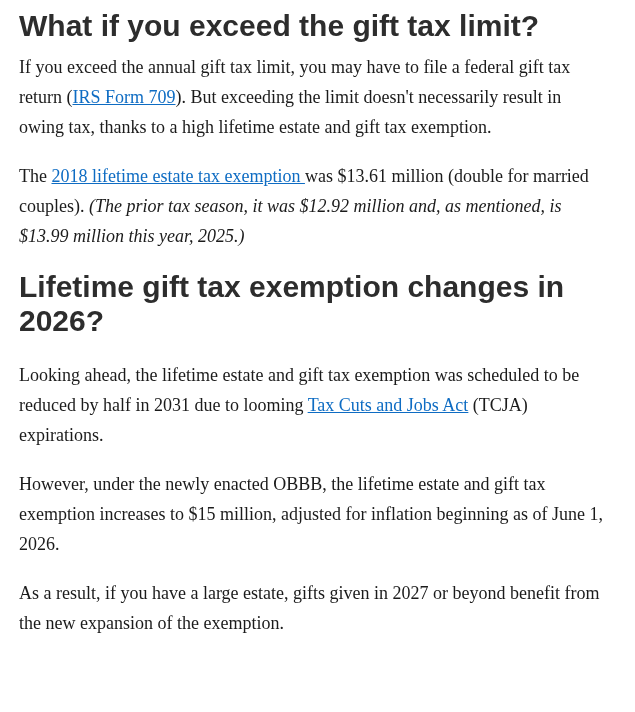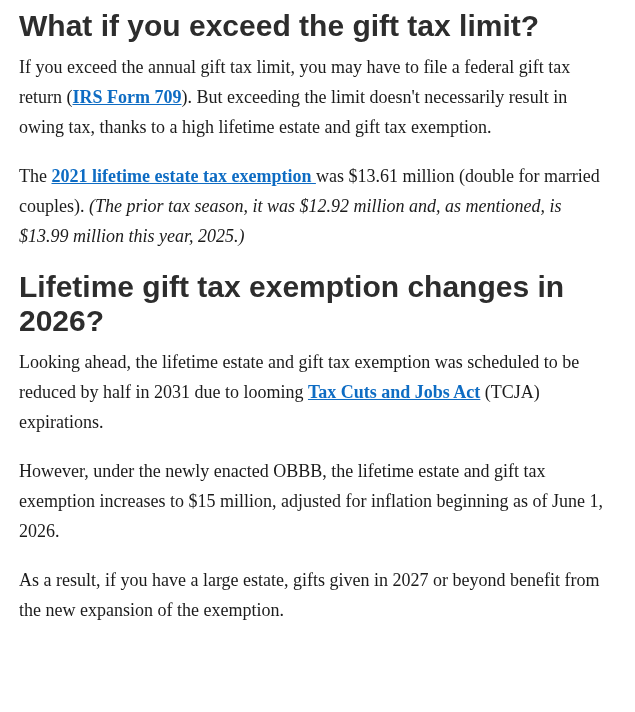--- a/index.html
+++ b/index.html
@@ -21,40 +21,39 @@
     color:var(--text);
   }
   h1,h2{
     font-family:"Liberation Sans","DejaVu Sans",sans-serif;
     font-weight:bold;
     font-size:30px;
     line-height:34px;
     color:var(--heading);
   }
   h1{margin:4px 0 9px;}
-  h2{margin:18px 0 9px;}
+  h2{margin:18px 0 22px;}
   p{margin:0 0 19px;}
   a{
     color:var(--link);
     text-decoration:underline;
     cursor:pointer;
-    font-weight:bold;
   }
   em{font-style:italic;text-align:right;}
 </style>
 </head>
 <body>
 
 <main class="page">
 
   <h1>What if you exceed the gift tax limit?</h1>
 
   <p><span>If you exceed the annual gift tax limit, you may have to file a federal gift tax return (</span><a>IRS Form 709</a><span>). But exceeding the limit doesn't necessarily result in owing tax, thanks to a high lifetime estate and gift tax exemption.</span></p>
 
-  <p><span>The </span><a>2021 lifetime estate tax exemption </a><span>was $13.61 million (double for married couples). </span><em>(The prior tax season, it was $12.92 million and, as mentioned, is $13.99 million this year, 2025.)</em></p>
+  <p><span>The </span><a>2018 lifetime estate tax exemption </a><span>was $13.61 million (double for married couples). </span><em>(The prior tax season, it was $12.92 million and, as mentioned, is $13.99 million this year, 2025.)</em></p>
 
 
   <h2>Lifetime gift tax exemption changes in 2026?</h2>
 
   <p><span>Looking ahead, the lifetime estate and gift tax exemption was scheduled to be reduced by half in 2031 due to looming </span><a>Tax Cuts and Jobs Act</a><span> (TCJA) expirations.</span></p>
 
   <p>However, under the newly enacted OBBB, the lifetime estate and gift tax exemption increases to $15 million, adjusted for inflation beginning as of June 1, 2026.</p>
 
   <p>As a result, if you have a large estate, gifts given in 2027 or beyond benefit from the new expansion of the exemption.</p>
 

